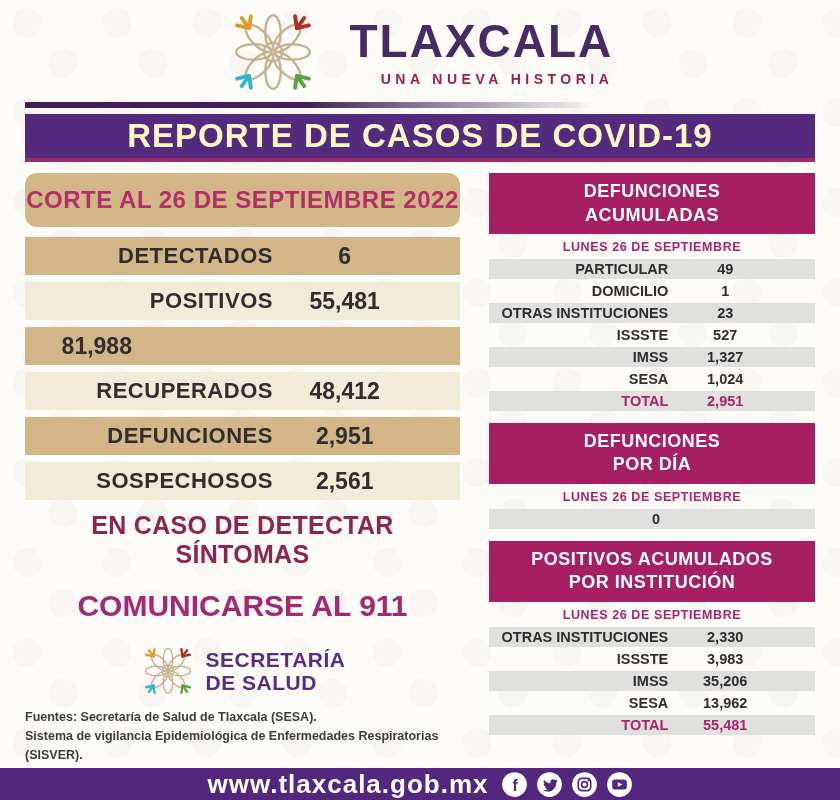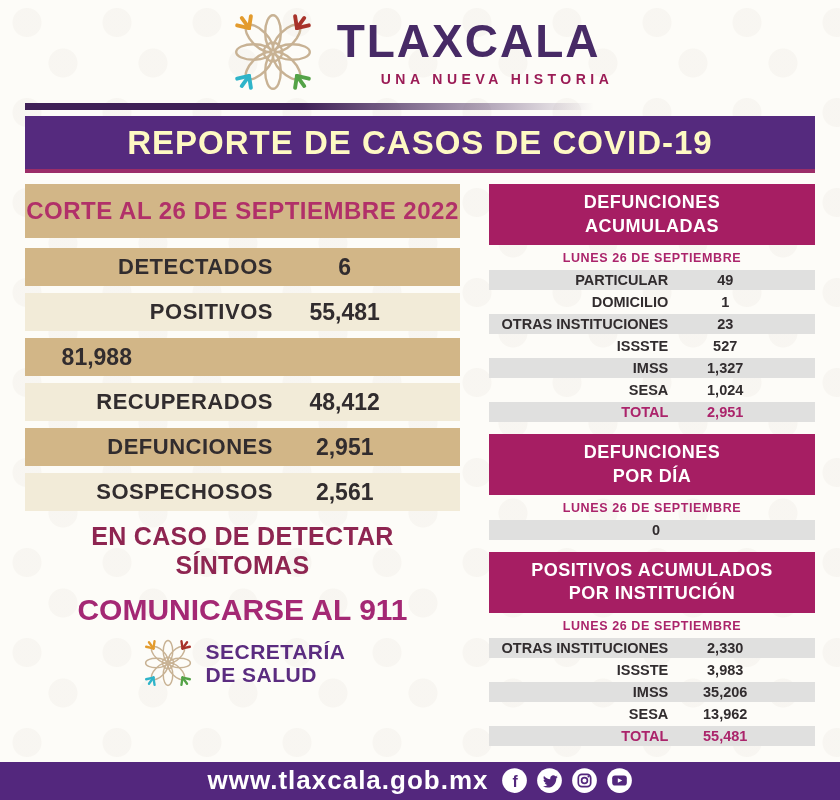--- a/index.html
+++ b/index.html
@@ -10,45 +10,45 @@
     background-color:#fdfcf8;
     background-image:
       radial-gradient(circle at 30% 25%, rgba(205,195,180,0.10) 0 14px, transparent 15px),
       radial-gradient(circle at 70% 70%, rgba(205,195,180,0.10) 0 14px, transparent 15px);
     background-size:90px 90px;
     display:flex; flex-direction:column;
   }
   
   .header { height:118px; display:flex; align-items:center; justify-content:center; gap:18px; padding-top:6px; }
   .flower { display:block; }
-  .brand-block { display:flex; flex-direction:column; align-items:flex-start; }
+  .brand-block { display:flex; flex-direction:column; align-items:flex-end; }
   .brand { font-size:46px; font-weight:800; letter-spacing:2px; color:#472a66; line-height:1; }
   .tagline { font-size:14px; font-weight:800; letter-spacing:4.5px; color:#9b1c56; margin-top:7px;padding-left:44px; }
   .grad-bar { height:9px; margin:4px 25px 0 25px;
     background:linear-gradient(90deg,#3f2057 0%,#3f2057 35%,rgba(63,32,87,0.35) 60%,rgba(63,32,87,0) 72%); }
   
   .banner { margin:6px 25px 0 25px; height:68px; background:#552a7e; border-bottom:4px solid #9b2d68;
     display:flex; align-items:center; justify-content:center; }
   .banner-title { color:#fef9c3; font-size:33px; font-weight:800; letter-spacing:1px; }
   
   .main { flex:1; display:flex; justify-content:space-between; padding:11px 25px 4px 25px; }
   .col-left { width:435px; }
   .col-right { width:326px; }
   
-  .cutoff { height:54px; background:#d2b687; display:flex; align-items:center; justify-content:center; margin-bottom:10px; }
+  .cutoff { height:54px; background:#d2b687; display:flex; align-items:center; justify-content:center; margin-bottom:10px;border-radius:12px; }
   .cutoff-title { color:#b13069; font-size:24px; font-weight:800; letter-spacing:0.5px; }
   .stats .row { height:38px; display:flex; align-items:center; margin-bottom:7px; }
   .stats .row:nth-child(odd) { background:#d2b687; }
   .stats .row:nth-child(even) { background:#f2ebd8; }
   .stats .label { flex:0 0 57%; text-align:right; font-size:22px; font-weight:800; color:#312c2e; letter-spacing:0.5px; }
   .stats .value { flex:0 0 33%; text-align:center; font-size:23px; font-weight:800; color:#312c2e; }
   .notice { text-align:center; margin-top:11px; }
   .notice-1 { font-size:25px; font-weight:800; color:#8e2551; letter-spacing:0.3px; }
-  .notice-2 { font-size:30px; font-weight:800; color:#a42874; margin-top:13px; }
-  .ministry { display:flex; align-items:center; justify-content:center; gap:10px; margin-top:8px; }
+  .notice-2 { font-size:30px; font-weight:800; color:#a42874; margin-top:20px; }
+  .ministry { display:flex; align-items:center; justify-content:center; gap:10px; margin-top:20px; }
   .ministry-name { color:#5b2c80; font-size:21px; font-weight:800; line-height:1.1; letter-spacing:0.5px; }
   .sources { margin-top:9px; font-size:12.5px; font-weight:600; color:#3c3c3c; line-height:1.5; }
   
   .section-head { background:#a61e63; padding:7px 4px; text-align:center; }
   .section-head .t { color:#fff; font-size:18px; font-weight:800; line-height:1.3; letter-spacing:0.5px; }
   .section-date { text-align:center; color:#ab246b; font-size:12.5px; font-weight:800; letter-spacing:0.6px; margin:6px 0 5px 0; }
   .mini .row { height:20px; display:flex; align-items:center; margin-bottom:2px; }
   .mini .row:nth-child(odd) { background:#e0e0df; }
   .mini .label { flex:0 0 55%; text-align:right; font-size:14.5px; font-weight:800; color:#312c2e; }
   .mini .value { flex:0 0 30%; text-align:center; font-size:14.5px; font-weight:800; color:#312c2e;margin-left:8px; }
@@ -160,20 +160,22 @@
       <div class="ministry">
         <svg width="56" height="56">
             <use href="#flower"></use>
           </svg>
         <div class="ministry-name">
           <div>SECRETARÍA</div>
           <div>DE SALUD</div>
         </div>
       </div>
       <div class="sources">
+        <div>Fuentes:  Secretaría de Salud de Tlaxcala (SESA).</div>
+        <div>Sistema de vigilancia Epidemiológica de Enfermedades Respiratorias (SISVER).</div>
       </div>
     </div>
 
     <div class="col-right">
 
       <div class="sect">
         <div class="section-head">
           <div class="t">DEFUNCIONES</div>
           <div class="t">ACUMULADAS</div>
         </div>

